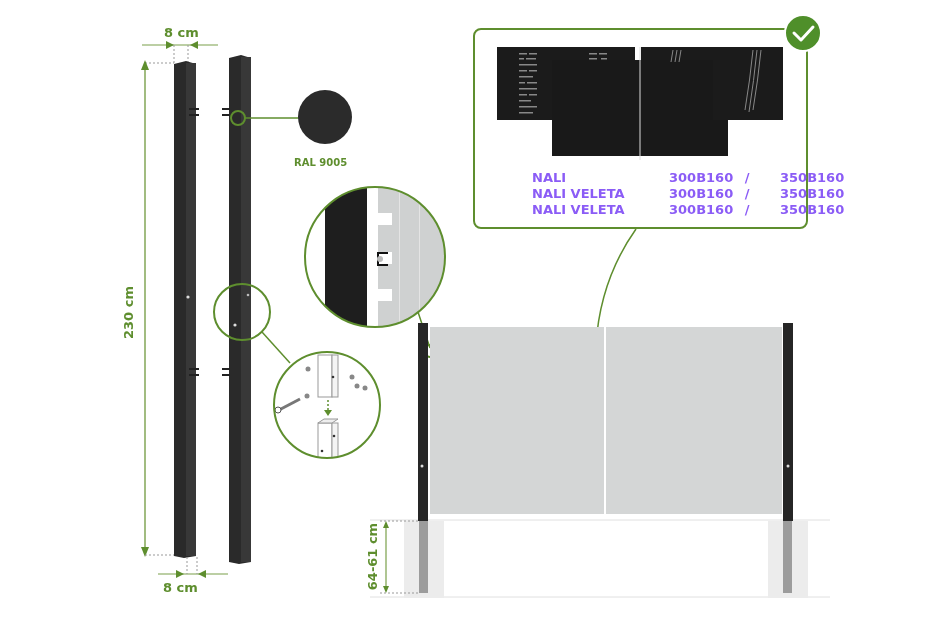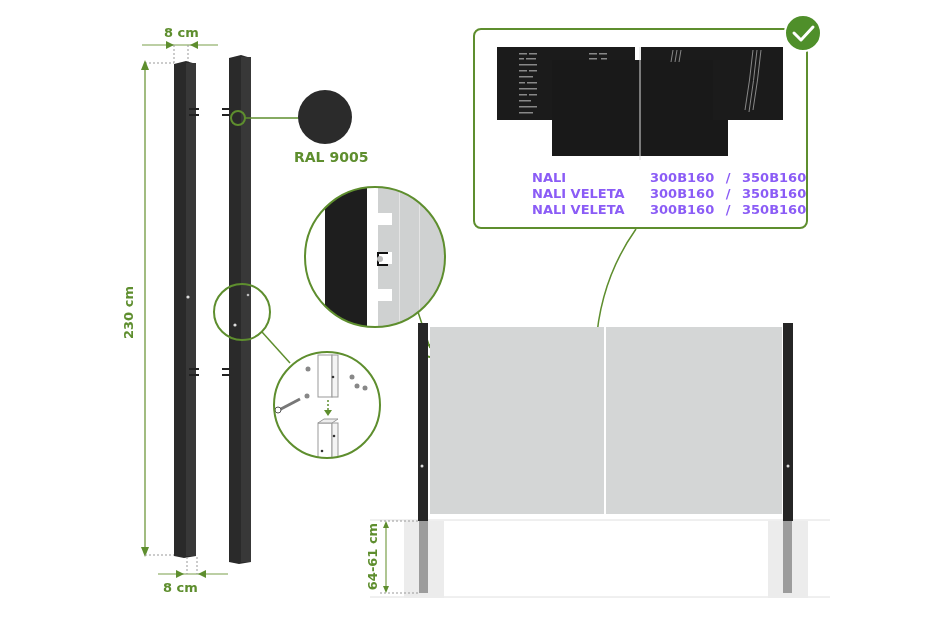--- a/index.html
+++ b/index.html
@@ -3,21 +3,21 @@
 <meta charset="utf-8">
 <style>
   html,body{margin:0;padding:0;background:#fff;}
   body{width:940px;height:626px;position:relative;overflow:hidden;font-family:"DejaVu Sans","Liberation Sans",sans-serif;}
   .abs{position:absolute;}
   .lbl{color:#5e8e2e;font-weight:bold;font-size:13px;white-space:nowrap;}
   svg.stage{position:absolute;left:0;top:0;}
   .prod-table{position:absolute;left:532px;top:170px;color:#8b5cf6;font-weight:bold;font-size:13px;line-height:16px;}
   .prod-row{display:flex;}
   .prod-name{width:118px;}
-  .prod-code{width:64px;}
+  .prod-code{width:64px;margin-left:19px;}
   .prod-sep{width:28px;text-align:center;}
 </style>
 </head>
 <body>
 
 <svg class="stage" width="940" height="626" viewBox="0 0 940 626">
 
   <g>
     <line x1="142" y1="45" x2="218" y2="45" stroke="#7aa04a" stroke-width="1.2"></line>
     <polygon points="174,45 166,41 166,49" fill="#5e8e2e"></polygon>
@@ -196,21 +196,21 @@
     <line x1="386" y1="523" x2="386" y2="591" stroke="#7aa04a" stroke-width="1.2"></line>
     <polygon points="386,521 383,528 389,528" fill="#5e8e2e"></polygon>
     <polygon points="386,593 383,586 389,586" fill="#5e8e2e"></polygon>
   </g>
 </svg>
 
 <div class="abs lbl" style="left:164px;top:25px;">8 cm</div>
 <div class="abs lbl" style="left:163px;top:580px;">8 cm</div>
 <div class="abs lbl" style="left:98px;top:305px;width:60px;text-align:center;transform:rotate(-90deg);">230 cm</div>
 <div class="abs lbl" style="left:337px;top:549px;width:70px;text-align:center;transform:rotate(-90deg);">64-61 cm</div>
-<div class="abs lbl" style="left:294px;top:149px;font-size:14px;">RAL 9005</div>
+<div class="abs lbl" style="left:294px;top:157px;font-size:10px;">RAL 9005</div>
 
 <div class="prod-table">
   <div class="prod-row">
     <span class="prod-name">NALI</span>
     <span class="prod-code">300B160</span>
     <span class="prod-sep">/</span>
     <span class="prod-code">350B160</span>
   </div>
   <div class="prod-row">
     <span class="prod-name">NALI VELETA</span>

